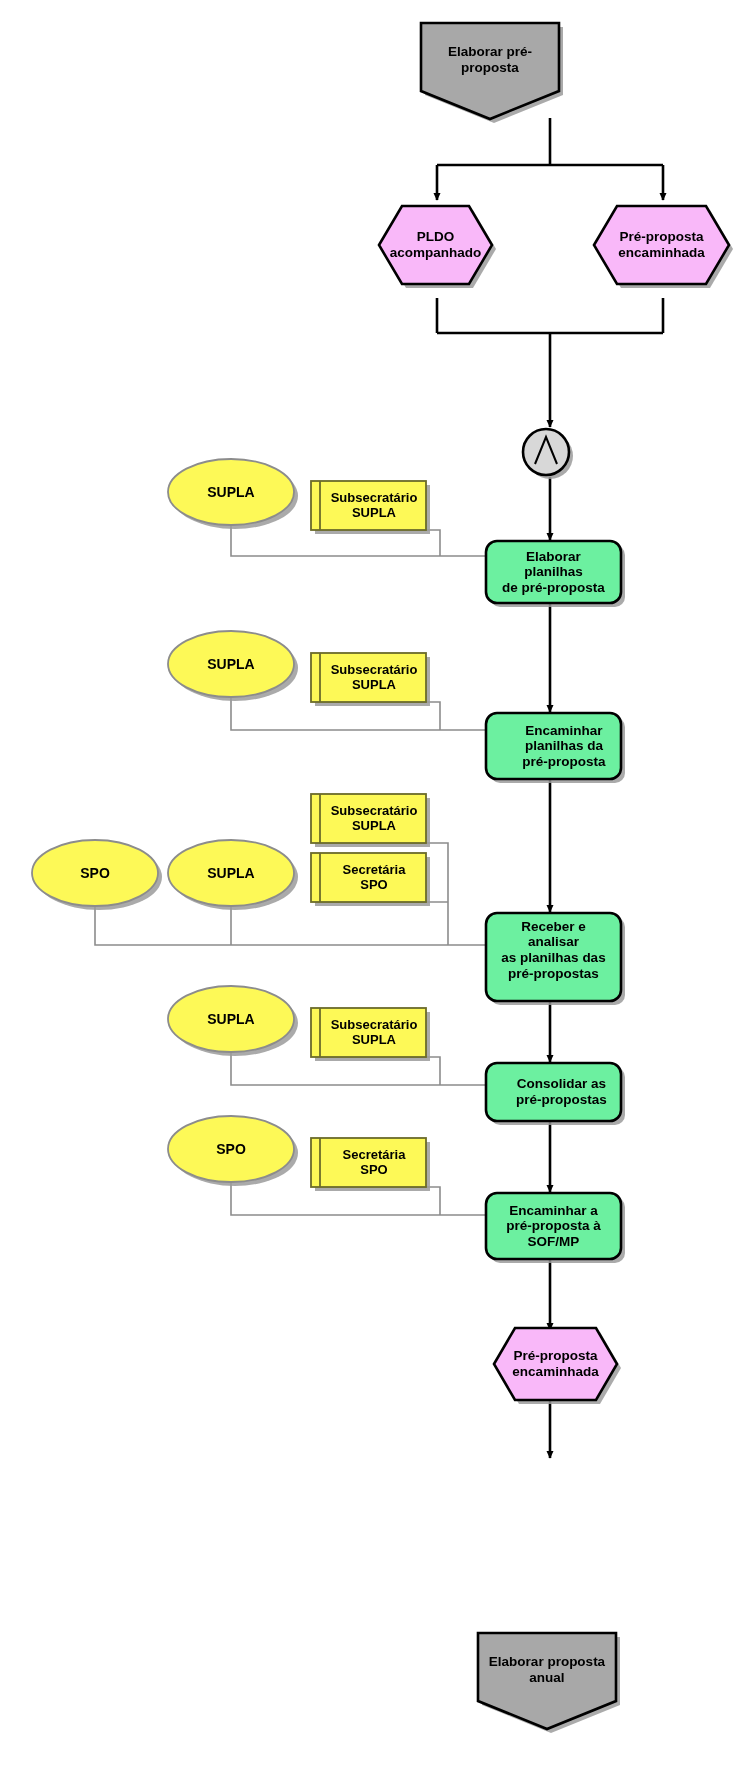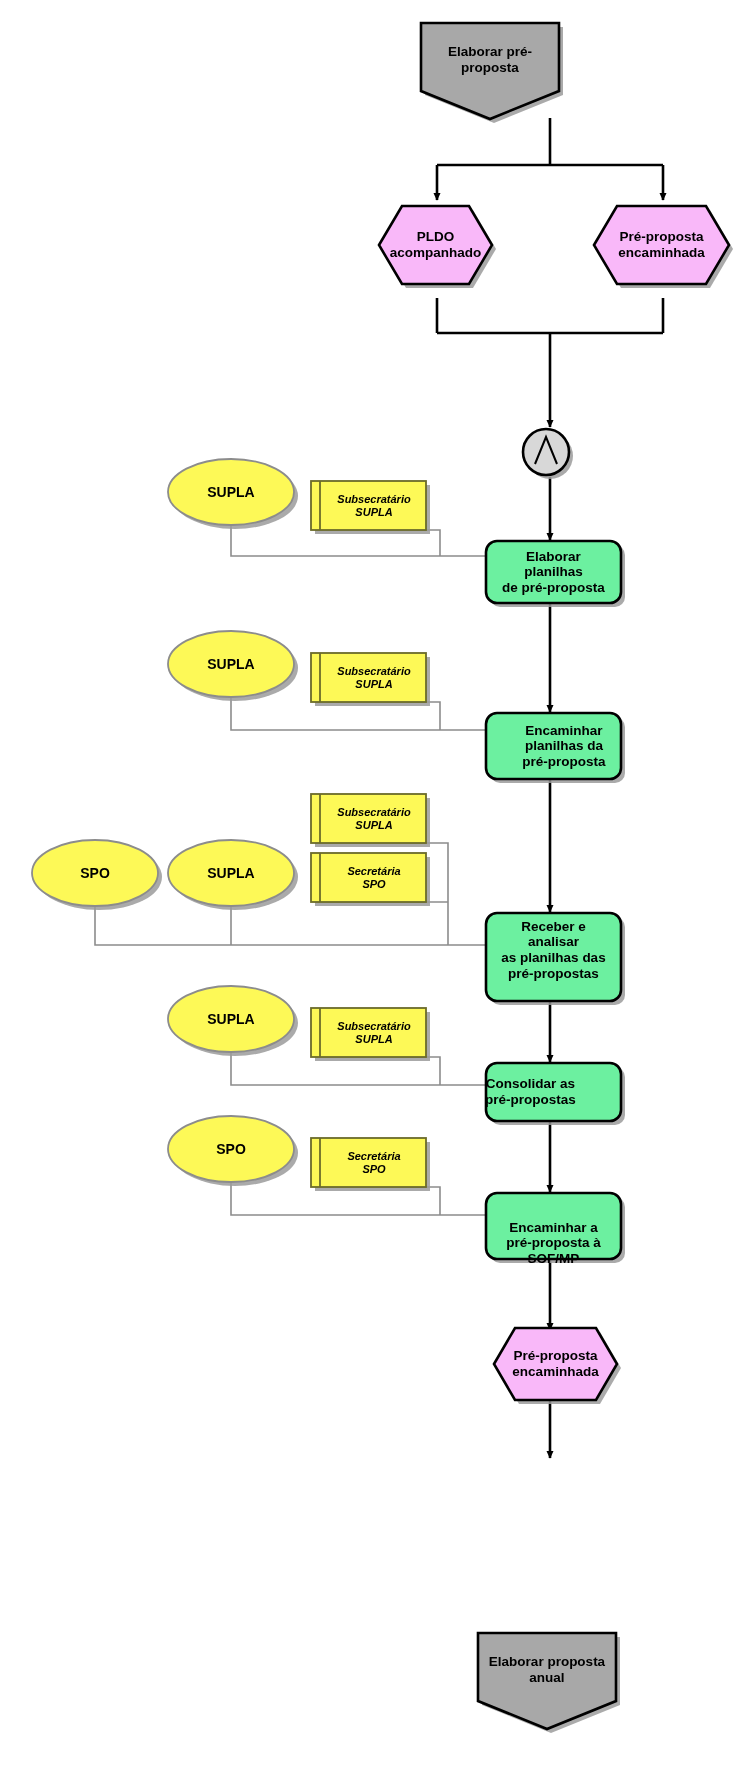--- a/index.html
+++ b/index.html
@@ -30,21 +30,21 @@
     font-weight: bold;
     color: #000000;
     line-height: 1.15;
     pointer-events: none;
     white-space: pre-line;
   }
   .lbl-event    { font-size: 13.5px; }
   .lbl-gateway  { font-size: 13.5px; }
   .lbl-activity { font-size: 13.5px; }
   .lbl-org      { font-size: 14px; }
-  .lbl-role     { font-size: 11px; font-style: italic; }
+  .lbl-role     { font-size: 13px; }
 </style>
 </head>
 <body>
 
 <div id="canvas">
 
   <svg id="svg-layer" viewBox="0 0 749 1767">
     <defs>
       <marker id="arrow" markerWidth="9" markerHeight="9" refX="7.2" refY="3.6" orient="auto" markerUnits="userSpaceOnUse">
         <path d="M0,0 L8,3.6 L0,7.2 z" fill="#000000"></path>
@@ -189,24 +189,24 @@
 
   <div class="node-label lbl-activity" style="left:486px; top:713px; width:156px; height:66px;">Encaminhar
 planilhas da
 pré-proposta</div>
 
   <div class="node-label lbl-activity" style="left:486px; top:913px; width:135px; height:74px;">Receber e
 analisar
 as planilhas das
 pré-propostas</div>
 
-  <div class="node-label lbl-activity" style="left:463px; top:1063px; width:135px; height:58px;">Consolidar as
+  <div class="node-label lbl-activity" style="left:494px; top:1063px; width:135px; height:58px;">Consolidar as
 pré-propostas</div>
 
-  <div class="node-label lbl-activity" style="left:486px; top:1193px; width:135px; height:66px;margin-top:17px;">Encaminhar a
+  <div class="node-label lbl-activity" style="left:486px; top:1193px; width:135px; height:66px;">Encaminhar a
 pré-proposta à
 SOF/MP</div>
 
   <div class="node-label lbl-gateway" style="left:494px; top:1328px; width:123px; height:72px;">Pré-proposta
 encaminhada</div>
 
   <div class="node-label lbl-event" style="left:478px; top:1638px; width:138px; height:63px;">Elaborar proposta
 anual</div>
 
   <div class="node-label lbl-org" style="left:168px; top:459px; width:126px; height:66px;">SUPLA</div>

